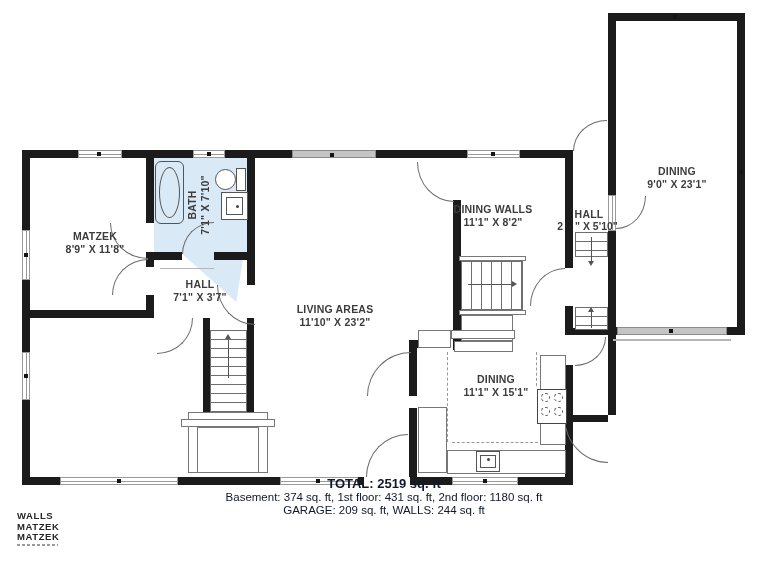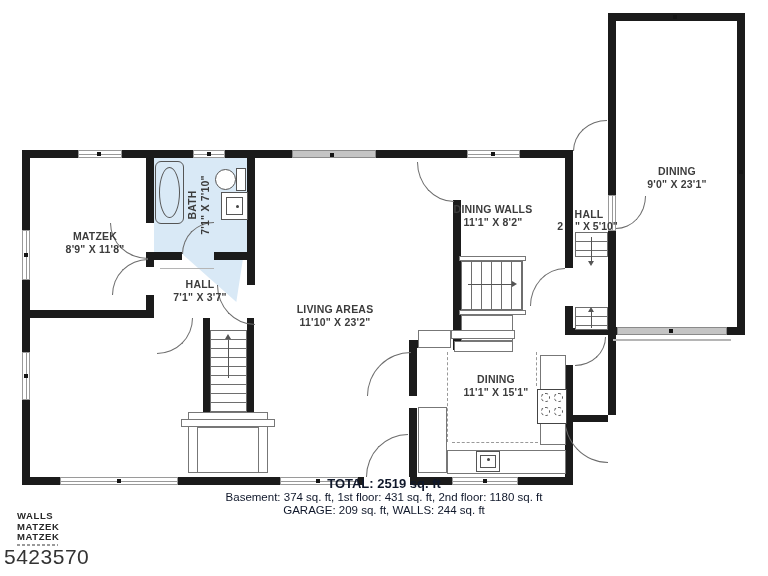--- a/index.html
+++ b/index.html
@@ -208,15 +208,14 @@
     <br>
     
   </div>
 
   <div class="watermark">
     <div>WALLS</div>
     <div>MATZEK</div>
     <div>MATZEK</div>
   </div>
   <div class="wm-tagline"></div>
-  <div class="photo-id">5423570</div>
 
 </div>
 
 </body></html>

